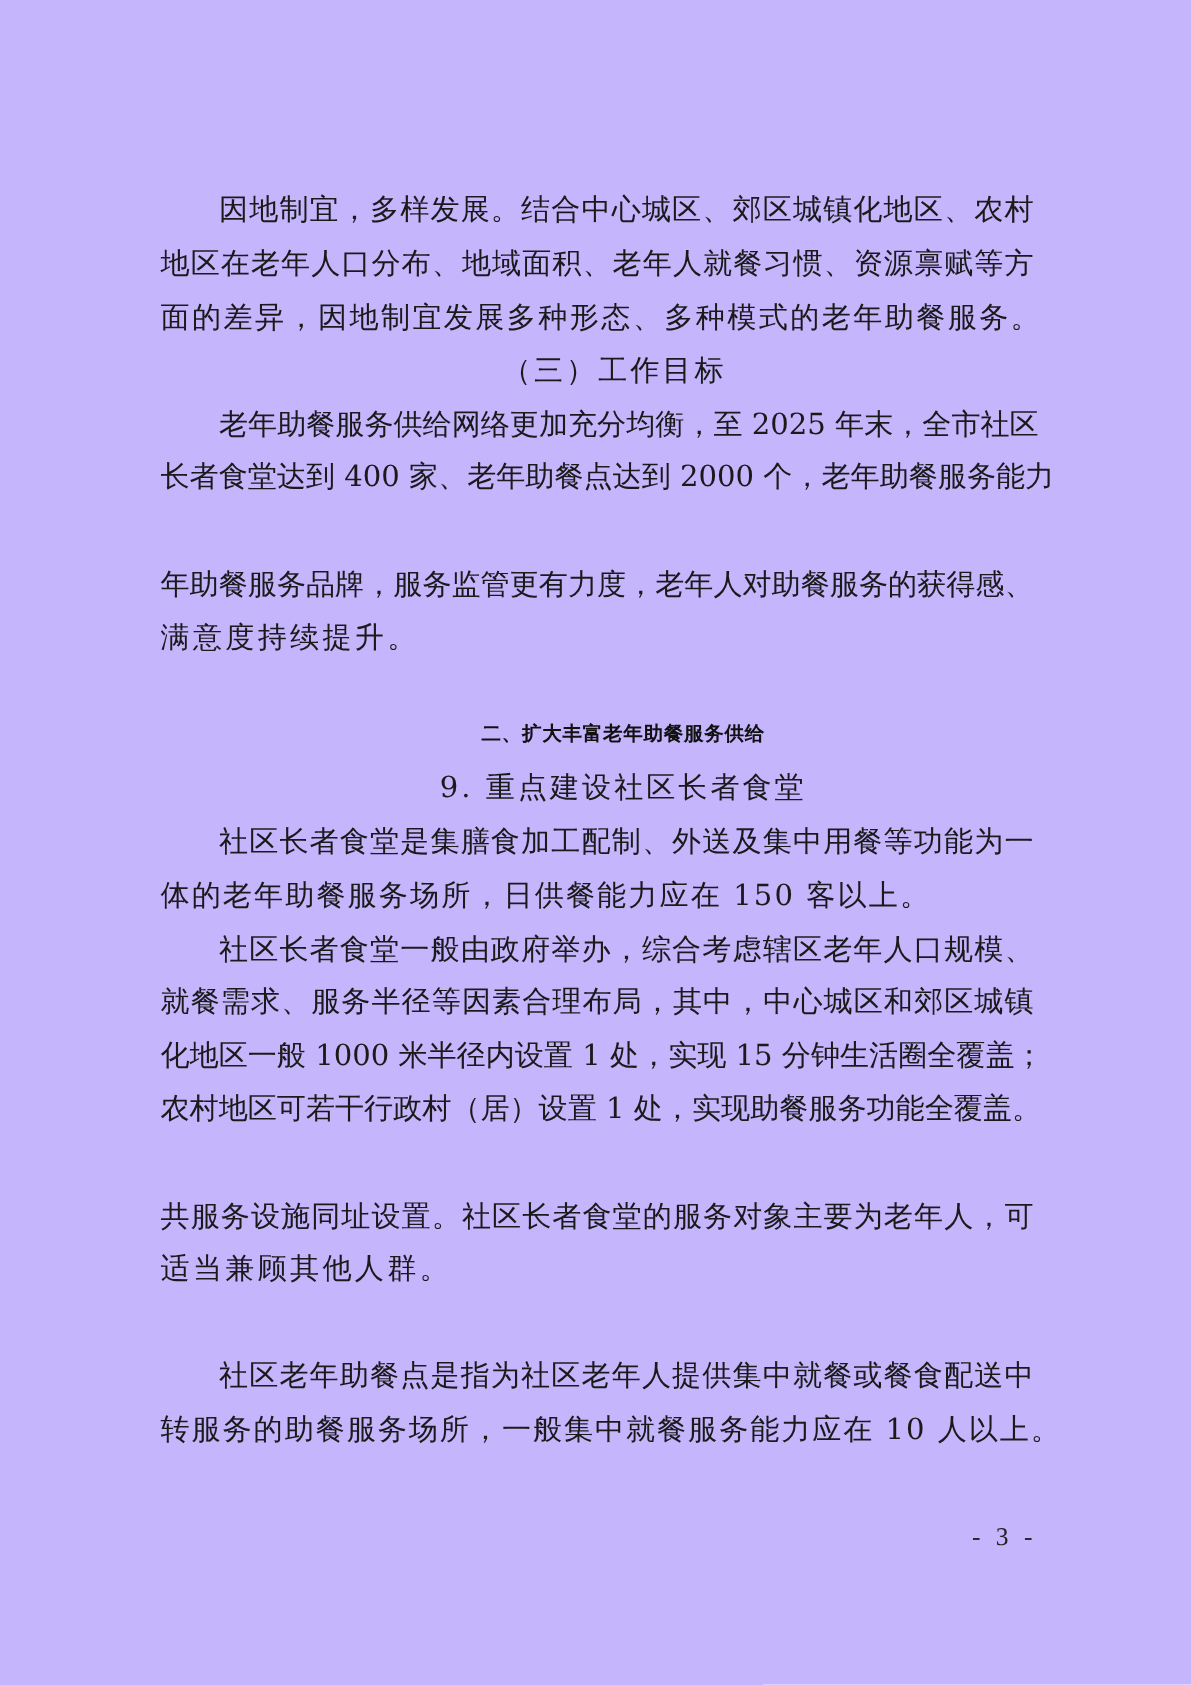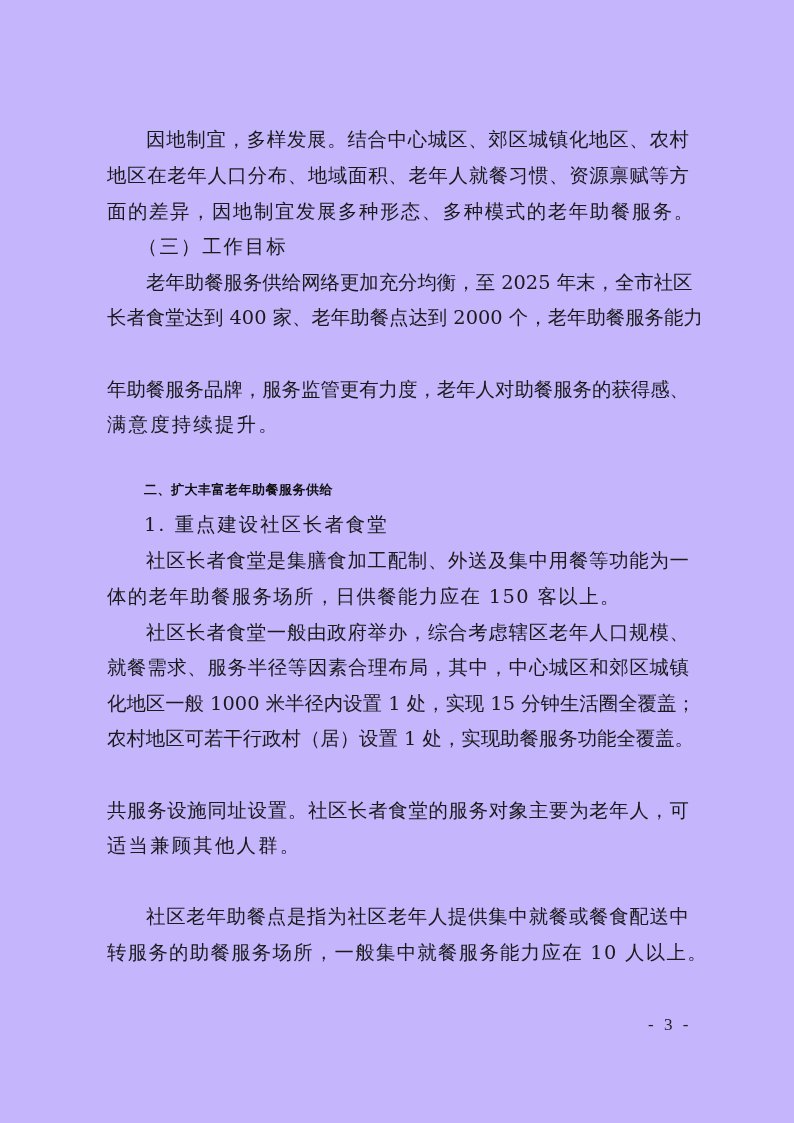--- a/index.html
+++ b/index.html
@@ -2,21 +2,21 @@
 <html><head>
 <meta charset="utf-8">
 <style>
   html, body { margin: 0; padding: 0; background: #ffffff; }
   body { width: 794px; height: 1123px; position: relative; overflow: hidden;
          font-family: "DejaVu Serif", "Liberation Serif", serif; color: #1a1a1a; }
   .page { position: absolute; left: 0; top: 0; width: 794px; height: 1123px; background: #c4b5fd; }
   .line { position: absolute; left: 107px; width: 582px; height: 32px; line-height: 32px;
           font-size: 19.4px; white-space: nowrap; letter-spacing: 2.2px; }
   .justify { text-align: justify; text-align-last: justify; letter-spacing: 0; }
-  .indent { left: 146px; width: 543px; }
+  .indent { left: 146px; width: 543px; text-align: center; }
   .heading { font-family: "DejaVu Sans", "Liberation Sans", sans-serif; font-weight: bold;
              font-size: 13px; letter-spacing: 0.5px; color: #111; }
   .subhead { letter-spacing: 2px; }
   .pageno { position: absolute; left: 648px; top: 1013px; font-size: 17px; line-height: 24px;
             font-family: "Liberation Serif", serif; letter-spacing: 3px; color: #222; }
 </style>
 </head>
 <body>
 
 <div class="page">
@@ -27,21 +27,21 @@
 
   <div class="line indent subhead" style="left:138px;top:231px">（三）工作目标</div>
 
   <div class="line indent justify" style="top:267px">老年助餐服务供给网络更加充分均衡，至 2025 年末，全市社区</div>
   <div class="line justify" style="top:302px">长者食堂达到 400 家、老年助餐点达到 2000 个，老年助餐服务能力</div>
   <div class="line" style="top:409px">满意度持续提升。</div>
   <div class="line justify" style="top:374px">年助餐服务品牌，服务监管更有力度，老年人对助餐服务的获得感、</div>
 
   <div class="line indent heading" style="left:144px;top:474px">二、扩大丰富老年助餐服务供给</div>
 
-  <div class="line indent subhead" style="left:144px;top:509px">1. 重点建设社区长者食堂</div>
+  <div class="line indent subhead" style="left:144px;top:509px">9. 重点建设社区长者食堂</div>
 
   <div class="line indent justify" style="top:545px">社区长者食堂是集膳食加工配制、外送及集中用餐等功能为一</div>
   <div class="line" style="top:581px;letter-spacing:1.4px">体的老年助餐服务场所，日供餐能力应在 150 客以上。</div>
 
   <div class="line indent justify" style="top:617px">社区长者食堂一般由政府举办，综合考虑辖区老年人口规模、</div>
   <div class="line justify" style="top:652px">就餐需求、服务半径等因素合理布局，其中，中心城区和郊区城镇</div>
   <div class="line justify" style="top:688px">化地区一般 1000 米半径内设置 1 处，实现 15 分钟生活圈全覆盖；</div>
   <div class="line justify" style="top:723px">农村地区可若干行政村（居）设置 1 处，实现助餐服务功能全覆盖。</div>
 
   <div class="line justify" style="top:795px">共服务设施同址设置。社区长者食堂的服务对象主要为老年人，可</div>

